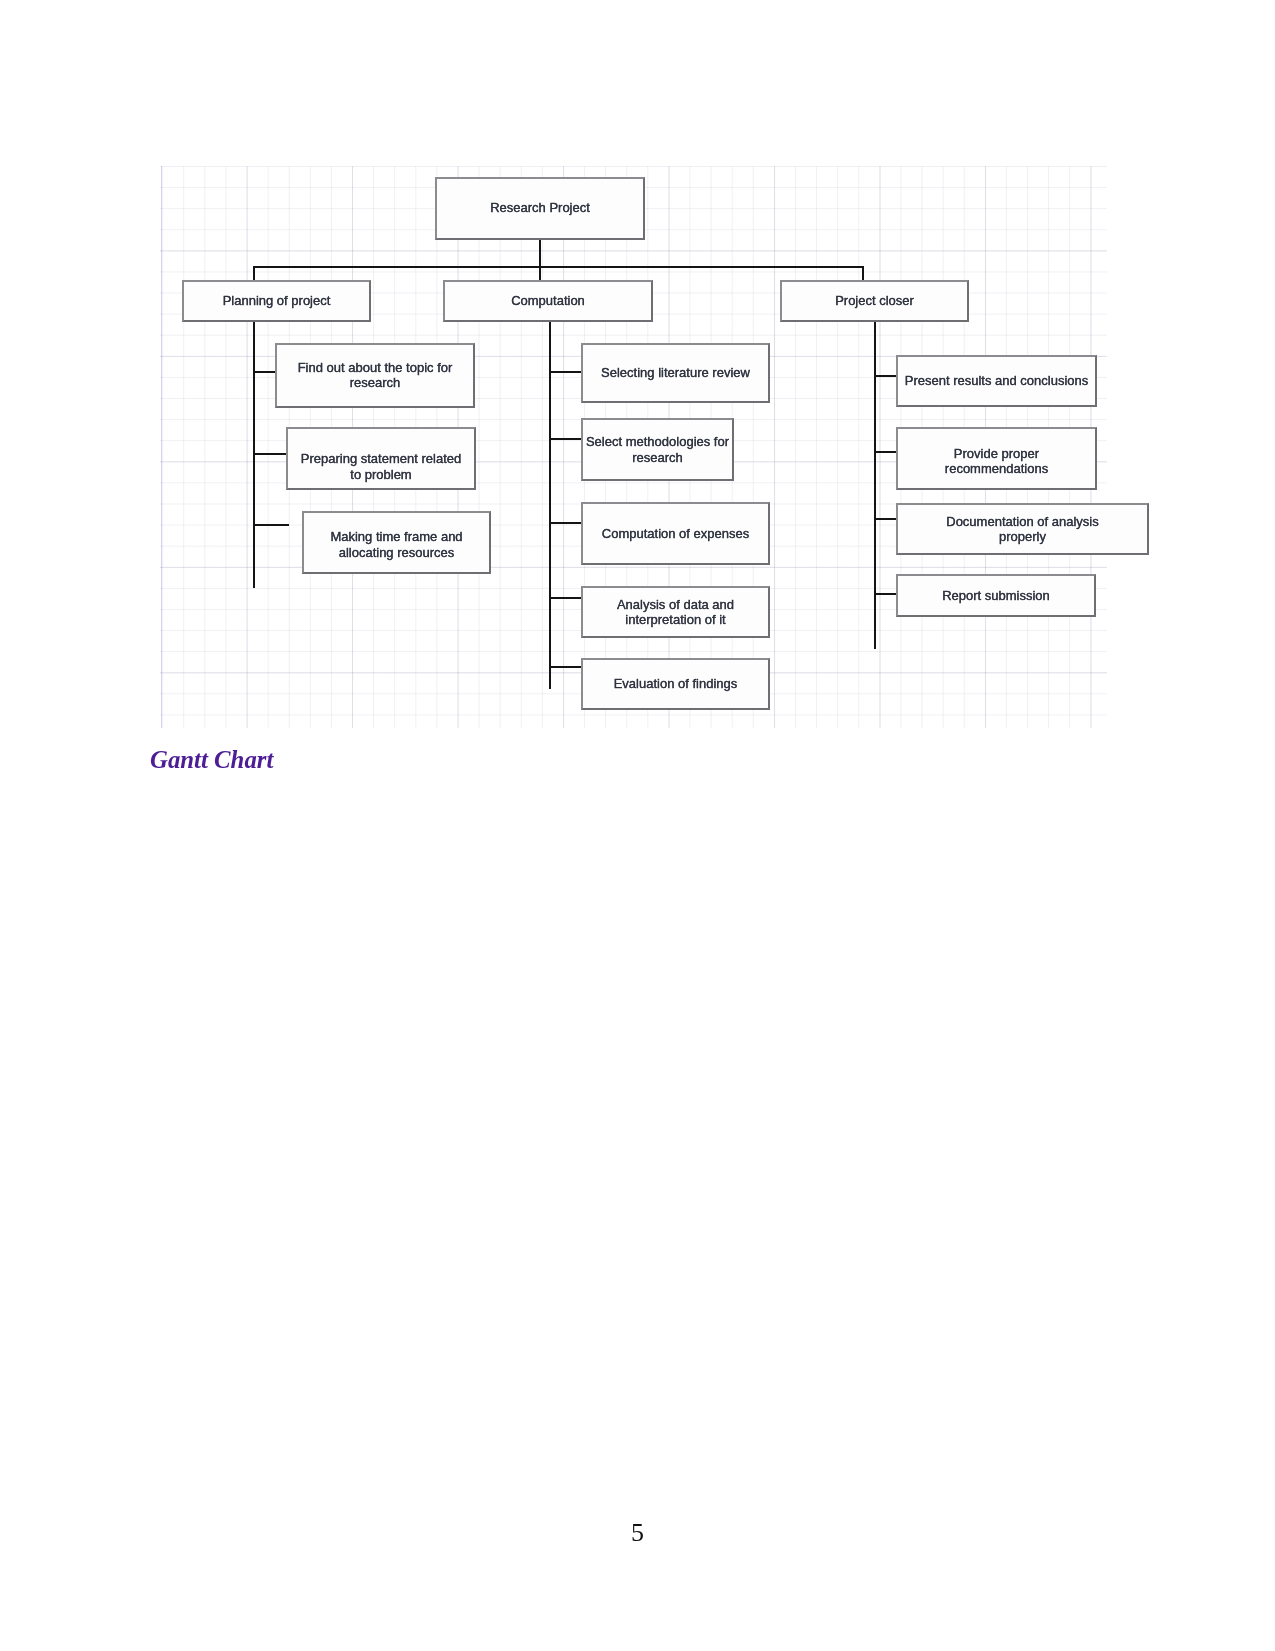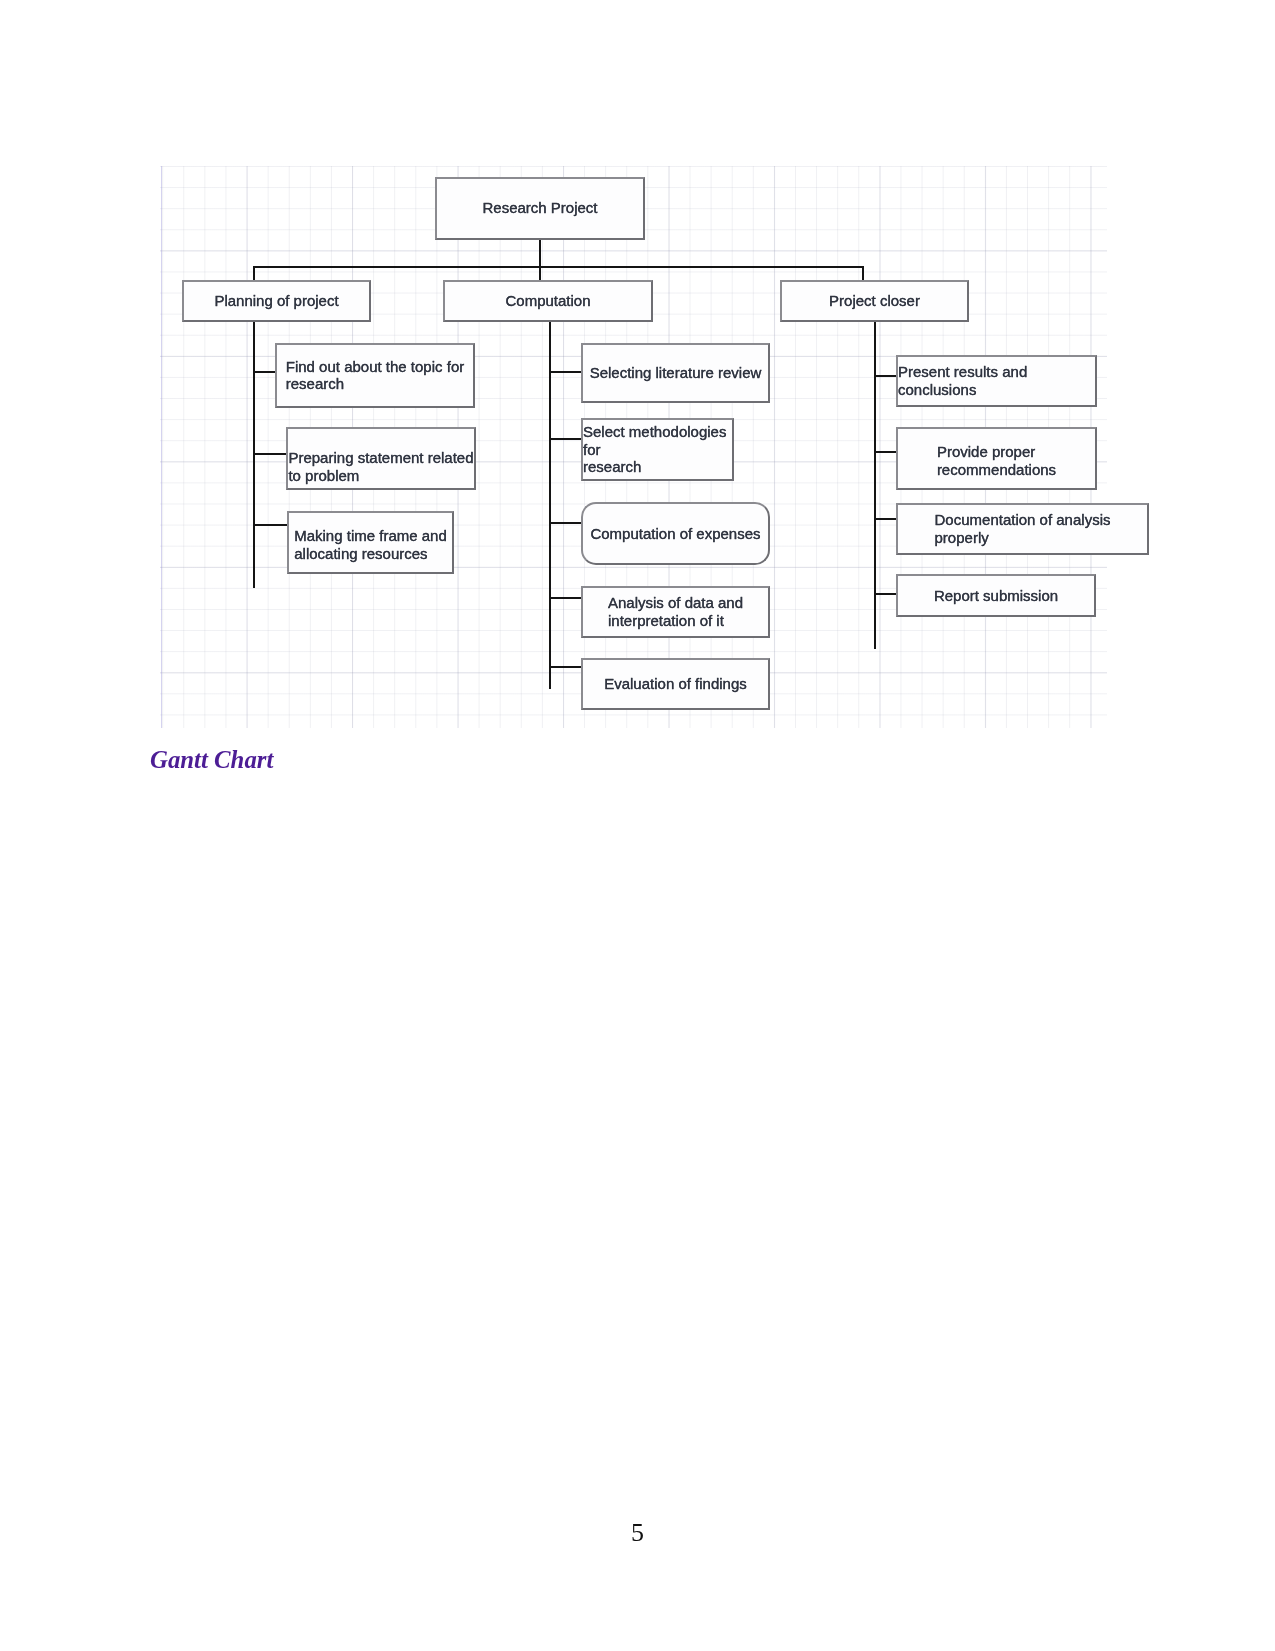--- a/index.html
+++ b/index.html
@@ -28,23 +28,23 @@
   }
   .grid-edge-left{
     position:absolute;left:0.5px;top:0;width:1.4px;height:100%;
     background:rgba(150,145,215,0.40);
   }
   .node{
     position:absolute;box-sizing:border-box;
     background:#fdfdfe;
     border:2px solid #8b8b90;
     border-right-color:#6e6e73;border-bottom-color:#6e6e73;
-    display:flex;align-items:center;justify-content:center;text-align:left;
+    display:flex;align-items:center;justify-content:center;text-align:center;
     font-family:"Liberation Sans", sans-serif;
-    font-size:15px;color:#2f3440;line-height:1.175;
+    font-size:13px;color:#2f3440;line-height:1.175;
     white-space:pre-line;
     -webkit-text-stroke:0.26px #2f3440;
     text-shadow:0 0 0.3px rgba(40,44,56,0.8);
   }
   .ln{position:absolute;background:#141414;}
 
   
   #caption{
     position:absolute;left:150px;top:746px;
     font-family:"Liberation Serif", serif;
@@ -79,32 +79,32 @@
     <div class="node" style="left:283px;top:114px;width:210px;height:42px;">Computation</div>
     <div class="node" style="left:620px;top:114px;width:189px;height:42px;">Project closer</div>
 
     <div class="ln" style="left:93px;top:205px;width:23.5px;height:2.2px;"></div>
     <div class="ln" style="left:93px;top:287px;width:34.5px;height:2.2px;"></div>
     <div class="ln" style="left:93px;top:358px;width:35.5px;height:2.2px;"></div>
     <div class="node" style="left:115px;top:176.8px;width:200px;height:64.8px;">Find out about the topic for
 research</div>
     <div class="node" style="left:126px;top:261px;width:190px;height:63px;padding-top:16px;">Preparing statement related
 to problem</div>
-    <div class="node" style="left:127px;top:345px;width:167px;height:63px;padding-top:4px;">Making time frame and
+    <div class="node" style="left:142px;top:345px;width:189px;height:63px;padding-top:4px;">Making time frame and
 allocating resources</div>
 
     <div class="ln" style="left:389px;top:205px;width:34px;height:2.2px;"></div>
     <div class="ln" style="left:389px;top:272px;width:34px;height:2.2px;"></div>
     <div class="ln" style="left:389px;top:356px;width:34px;height:2.2px;"></div>
     <div class="ln" style="left:389px;top:431px;width:34px;height:2.2px;"></div>
     <div class="ln" style="left:389px;top:500px;width:34px;height:2.2px;"></div>
     <div class="node" style="left:421px;top:177px;width:189px;height:60px;">Selecting literature review</div>
     <div class="node" style="left:421px;top:252px;width:153px;height:63px;">Select methodologies for
 research</div>
-    <div class="node" style="left:421px;top:336px;width:189px;height:63px;border-radius:15px;">Computation of expenses</div>
+    <div class="node" style="left:421px;top:336px;width:189px;height:63px;">Computation of expenses</div>
     <div class="node" style="left:421px;top:420px;width:189px;height:52px;">Analysis of data and
 interpretation of it</div>
     <div class="node" style="left:421px;top:492px;width:189px;height:52px;">Evaluation of findings</div>
 
     <div class="ln" style="left:714px;top:209px;width:23.5px;height:2.2px;"></div>
     <div class="ln" style="left:714px;top:285px;width:23.5px;height:2.2px;"></div>
     <div class="ln" style="left:714px;top:352px;width:23.5px;height:2.2px;"></div>
     <div class="ln" style="left:714px;top:427px;width:23.5px;height:2.2px;"></div>
     <div class="node" style="left:736px;top:189px;width:201px;height:52px;">Present results and conclusions</div>
     <div class="node" style="left:736px;top:261px;width:201px;height:63px;padding-top:5px;">Provide proper

